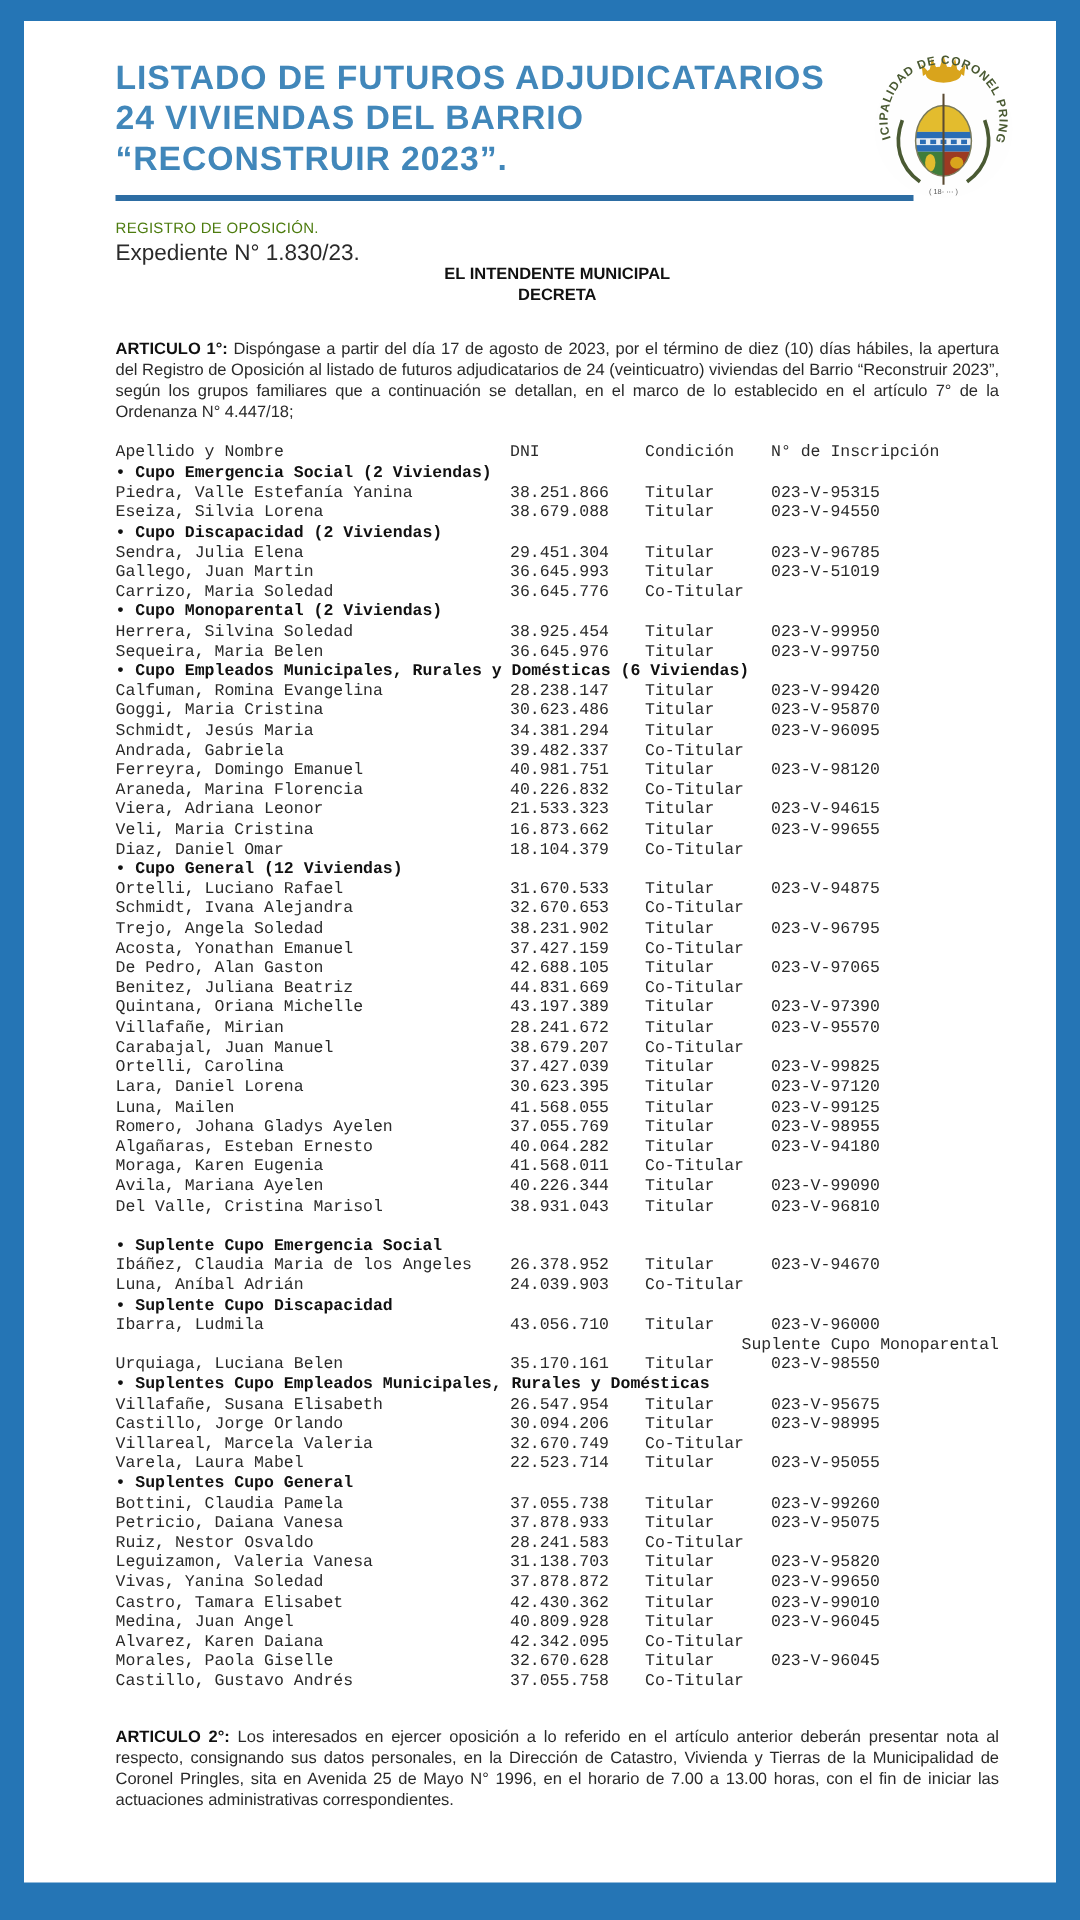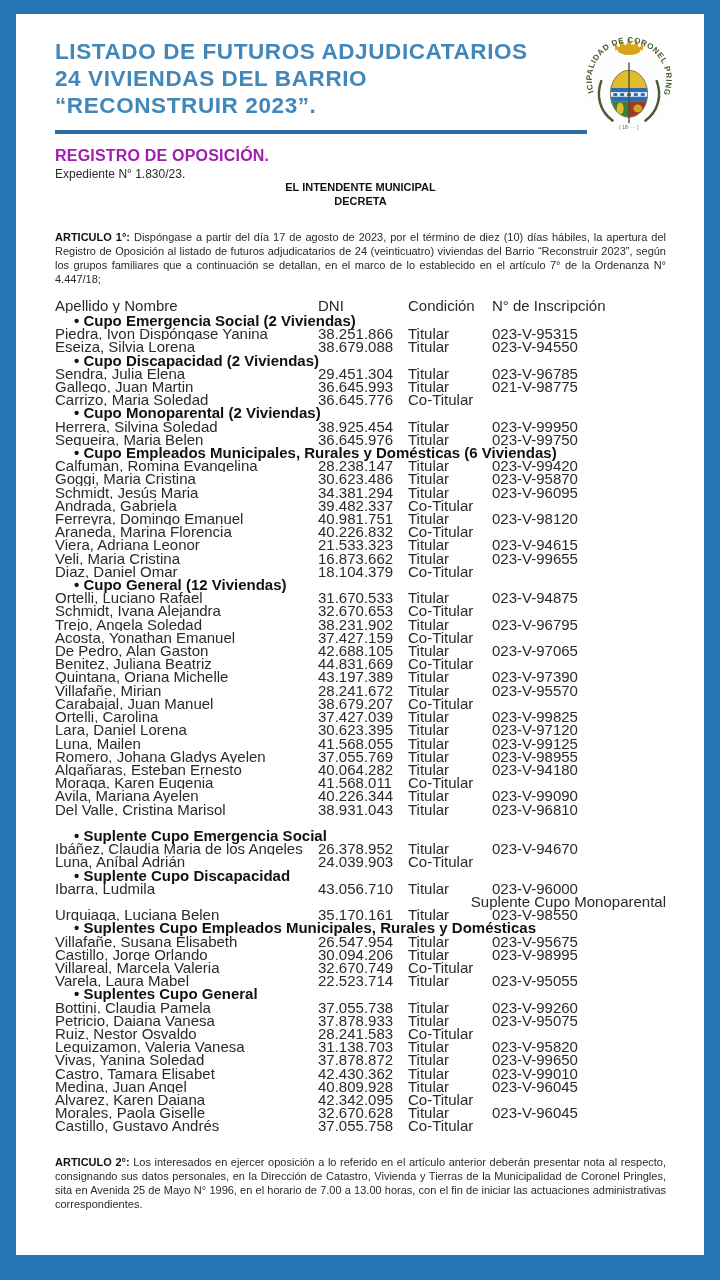--- a/index.html
+++ b/index.html
@@ -8,21 +8,21 @@
 
   .frame {
     width:720px; height:1280px;
     background:#2575b5;
     padding:14px 16px 25px 16px;
     overflow:hidden;
   }
   .page {
     background:#ffffff;
     width:100%; height:100%;
-    padding:24px 38px 14px 39px;
+    padding:24px 38px 14px 61px;
     position:relative;
     overflow:hidden;
   }
 
   
   .header { position:relative; padding-right:110px; }
   .doc-title {
     color:#4187ba;
     font-size:22.5px;
     font-weight:bold;
@@ -35,36 +35,36 @@
     width:98px; height:100px;
   }
   .divider {
     height:4px;
     background:#2d6da3;
     width:532px;
     margin:11px 0 13px 0;
   }
 
   
-  .registro-heading { font-size:16px; font-weight:bold; color:#a21caf; letter-spacing:0.2px; }
-  .expediente { font-size:12px; margin-top:2px; }
+  .registro-heading { font-size:10px; font-weight:normal; color:#4d7c0f; letter-spacing:0.2px; }
+  .expediente { font-size:15px; margin-top:2px; }
   .decreta-block { text-align:center; margin-top:0; line-height:13.5px; }
   .decreta-block div { font-size:11px; font-weight:bold; color:#111; }
 
   
   .article { font-size:11px; line-height:14px; text-align:justify; margin-top:22px; }
   .article b { color:#111; }
 
   
-  .table { margin-top:13px; font-size:15px; }
+  .table { margin-top:13px; font-size:11px;font-family:Liberation Mono, monospace; }
   .thead, .trow.person { display:grid; grid-template-columns:263px 90px 84px 1fr; }
   .thead { line-height:14px; margin-bottom:1px; }
   .thead span { font-weight:normal; }
   .trow { line-height:13.2px; min-height:13.2px; }
-  .trow.section { font-weight:bold; color:#111;margin-left:19px; }
+  .trow.section { font-weight:bold; color:#111; }
   .trow.section.plain { font-weight:normal; color:#2a2a2a;text-align:right; }
   .trow.spacer { height:12px; }
   .cell { overflow:hidden; white-space:nowrap; }
 
   
   .signatures { display:flex; margin-top:21px; }
   .sig { text-align:center; line-height:13.5px; font-size:11px; }
   .sig-left { width:58%; }
   .sig-right { width:42%; }
   .sig .sig-name { font-weight:bold; color:#111; }
@@ -141,21 +141,21 @@
     <div class="table">
       <div class="thead">
         <span class="cell">Apellido y Nombre</span>
         <span class="cell">DNI</span>
         <span class="cell">Condición</span>
         <span class="cell">N° de Inscripción</span>
       </div>
       <div>
           <div class="trow section">• Cupo Emergencia Social (2 Viviendas)</div>
           <div class="trow person">
-            <span class="cell">Piedra, Ivon Dispóngase Yanina</span>
+            <span class="cell">Piedra, Valle Estefanía Yanina</span>
             <span class="cell">38.251.866</span>
             <span class="cell">Titular</span>
             <span class="cell">023-V-95315</span>
           </div>
           <div class="trow person">
             <span class="cell">Eseiza, Silvia Lorena</span>
             <span class="cell">38.679.088</span>
             <span class="cell">Titular</span>
             <span class="cell">023-V-94550</span>
           </div>
@@ -163,21 +163,21 @@
           <div class="trow person">
             <span class="cell">Sendra, Julia Elena</span>
             <span class="cell">29.451.304</span>
             <span class="cell">Titular</span>
             <span class="cell">023-V-96785</span>
           </div>
           <div class="trow person">
             <span class="cell">Gallego, Juan Martin</span>
             <span class="cell">36.645.993</span>
             <span class="cell">Titular</span>
-            <span class="cell">021-V-98775</span>
+            <span class="cell">023-V-51019</span>
           </div>
           <div class="trow person">
             <span class="cell">Carrizo, Maria Soledad</span>
             <span class="cell">36.645.776</span>
             <span class="cell">Co-Titular</span>
             <span class="cell"></span>
           </div>
           <div class="trow section">• Cupo Monoparental (2 Viviendas)</div>
           <div class="trow person">
             <span class="cell">Herrera, Silvina Soledad</span>

